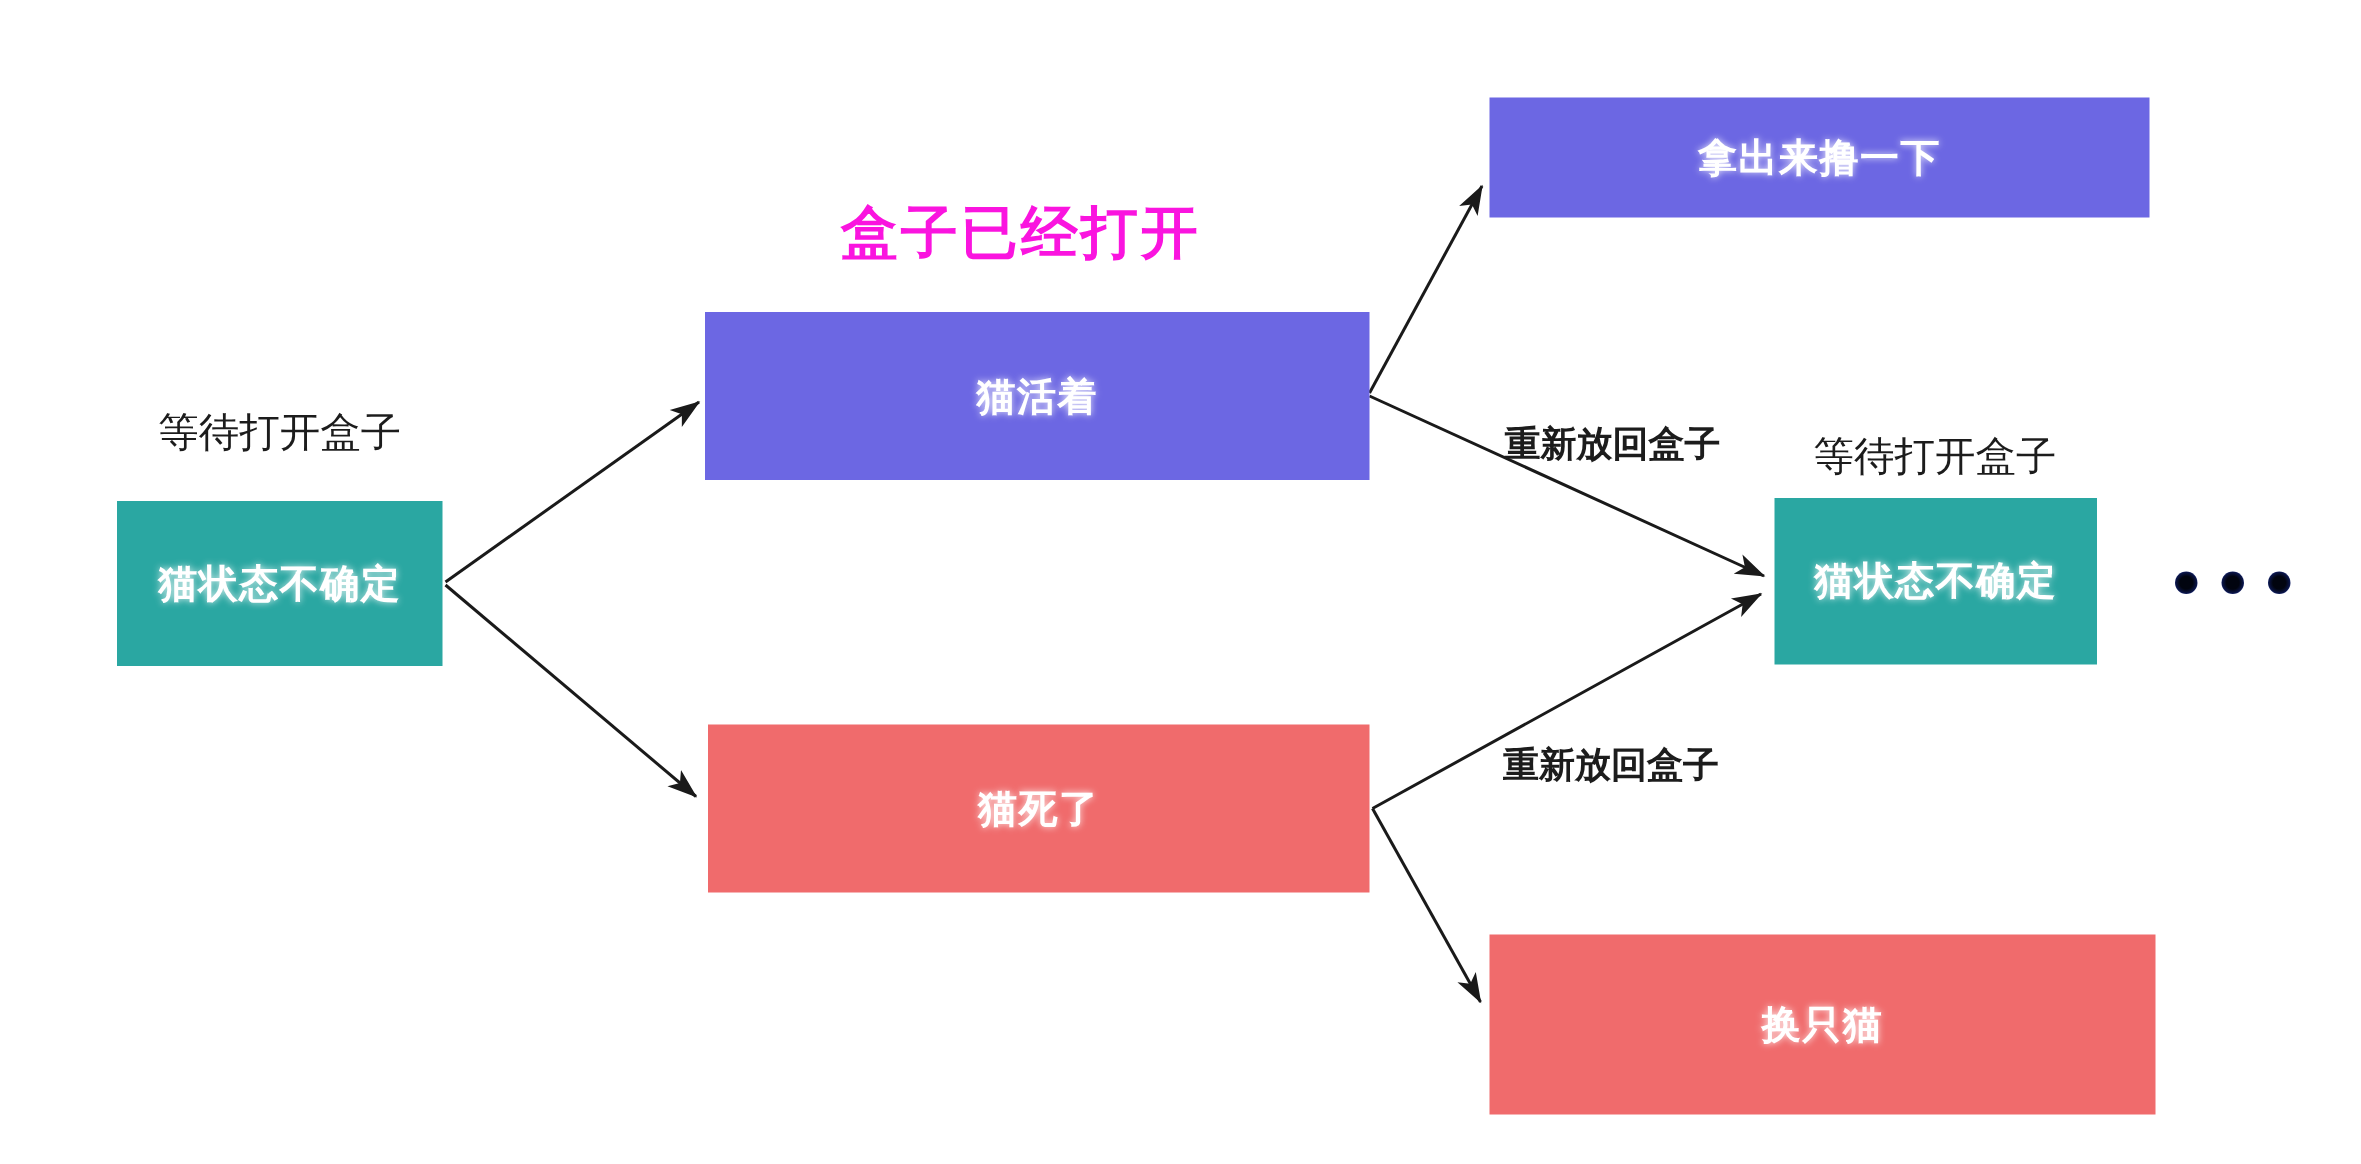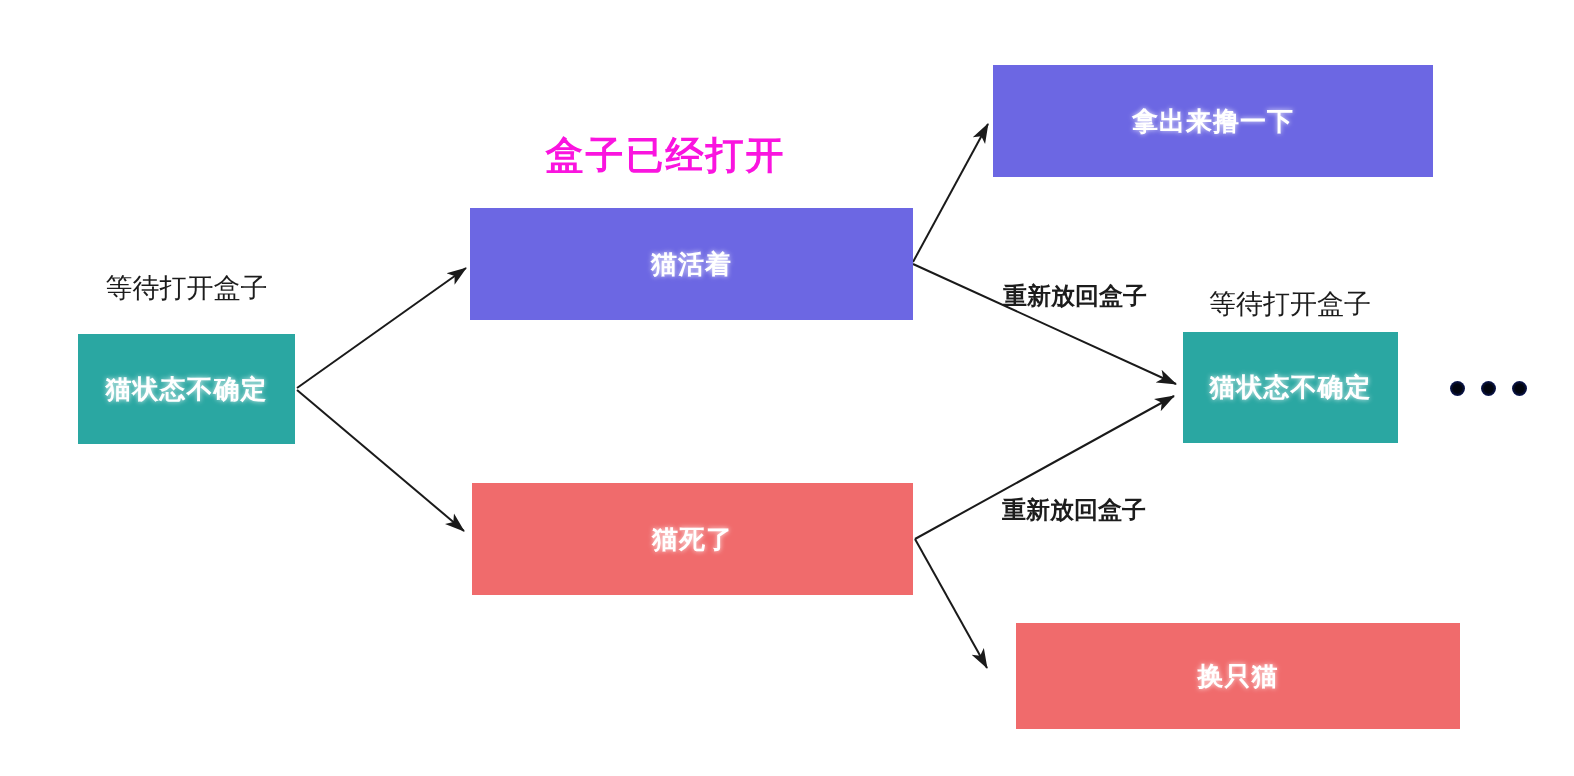--- a/index.html
+++ b/index.html
@@ -10,31 +10,31 @@
   .arrows{position:absolute;left:0;top:0;width:1574px;height:776px;}
   .arrows line{stroke:var(--arrow,#1a1a1a);stroke-width:2;}
   .node{
     position:absolute;display:flex;align-items:center;justify-content:center;
     color:#fff;font-weight:bold;font-size:26px;letter-spacing:1px;
     text-shadow:0 0 5px rgba(255,255,255,.85);
   }
   .n-start      {left:78px;  top:334px; width:217px; height:110px; background:var(--teal);}
   .n-alive      {left:470px; top:208px; width:443px; height:112px; background:var(--purple);}
   .n-dead       {left:472px; top:483px; width:441px; height:112px; background:var(--red);}
-  .n-pet        {left:993px; top:65px;  width:440px; height:112px; background:var(--purple);}
+  .n-pet        {left:993px; top:65px;  width:440px; height:80px; background:var(--purple);}
   .n-uncertain2 {left:1183px;top:332px; width:215px; height:111px; background:var(--teal);}
-  .n-newcat     {left:1016px; top:623px; width:444px; height:106px; background:var(--red);}
+  .n-newcat     {left:993px; top:623px; width:444px; height:120px; background:var(--red);}
   .caption{position:absolute;color:var(--label_text,#1c1c1c);font-size:27px;white-space:nowrap;}
   .c-start      {left:78px;  top:270px; width:217px; text-align:center;}
   .c-uncertain2 {left:1165px;top:286px; width:250px; text-align:center;}
   .edge-label{position:absolute;color:var(--label_text,#1c1c1c);font-size:24px;white-space:nowrap;font-weight:bold;}
   .el-alive-back{left:1003px;top:280px;}
   .el-dead-back {left:1002px;top:494px;}
   .title{
-    position:absolute;left:444px;top:130px;width:443px;text-align:center;
+    position:absolute;left:459px;top:130px;width:443px;text-align:center;
     font-size:38px;font-weight:bold;letter-spacing:2px;color:var(--magenta,#fa14df);
   }
   .ellipsis{position:absolute;left:1450px;top:381px;display:flex;gap:16px;}
   .dot{
     width:15px;height:15px;border-radius:50%;
     background:radial-gradient(circle,#01040f 40%,var(--dot,#0a1446) 65%,#3a55c8 90%,#8fa2e8 100%);
   }
 </style>
 </head>
 <body>

